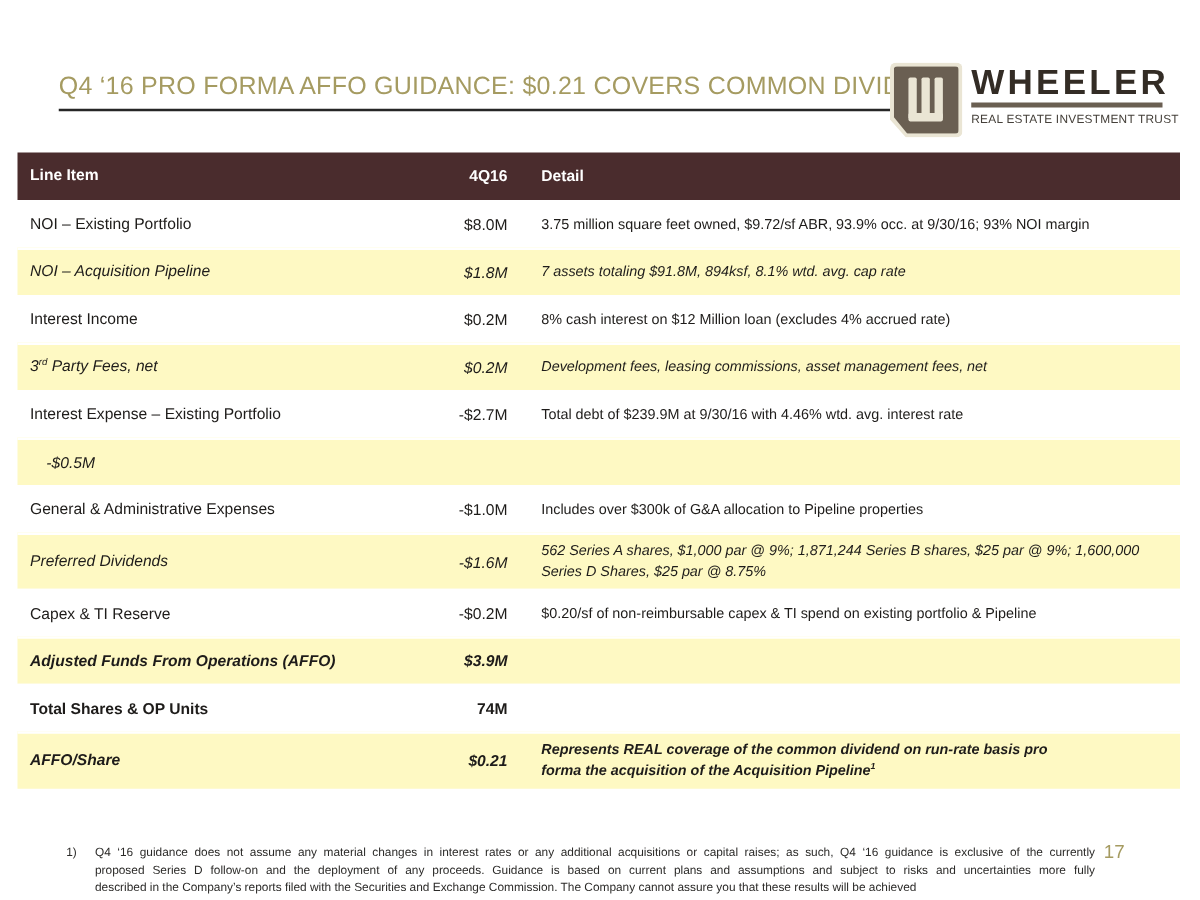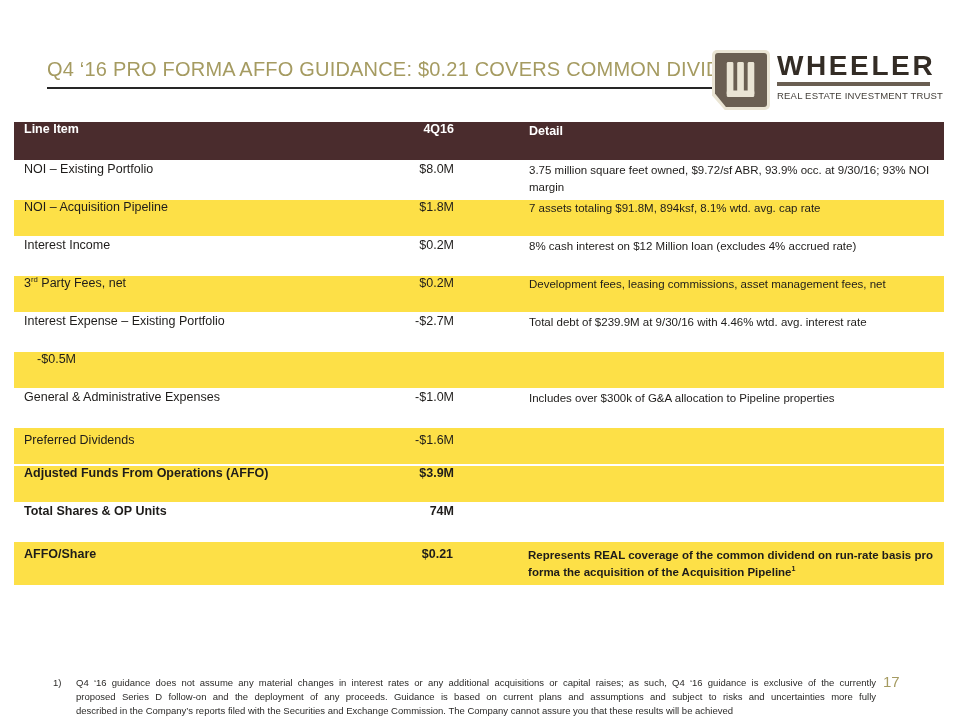--- a/index.html
+++ b/index.html
@@ -56,29 +56,29 @@
   }
   .wordmark-rule { width: 153px; height: 4px; background: #6a5f52; margin-top: 1px; }
   .tagline {
     margin-top: 4px;
     font-size: 9.5px; letter-spacing: 0.2px;
     color: #45403a; white-space: nowrap;
   }
 
   
   .affo-table { position: absolute; left: 14px; top: 122px; width: 930px; }
-  .t-row { display: flex; min-height: 38px; border-top: 2px solid #ffffff; gap: 48px; }
+  .t-row { display: flex; align-items: center; min-height: 38px; border-top: 2px solid #ffffff; }
   .t-row.header {
     border-top: none;
     background: #4a2c2d;
     color: #ffffff;
     font-weight: bold;
     min-height: 38px;
   }
-  .t-row.shaded { background: #fde047; }
+  .t-row.shaded { background: #fef9c3; font-style: italic; }
   .t-row.bold .c-label, .t-row.bold .c-value, .t-row.bold .c-detail { font-weight: bold; }
   .t-row.tall { padding: 5px 0; }
   .c-label { width: 330px; padding-left: 10px; font-size: 12.5px; line-height: 1.25; }
   .c-value { width: 62px; text-align: right; font-size: 12.5px; }
   .c-detail { flex: 1; padding-left: 27px; padding-right: 11px; font-size: 11.5px; line-height: 1.45; }
   .t-row.header .c-label, .t-row.header .c-value { font-size: 12.5px; }
   .t-row.header .c-detail { font-size: 12.5px; }
   sup { font-size: 0.62em; vertical-align: super; line-height: 0; }
   .detail-line { display: block; white-space: nowrap; }
 
@@ -167,22 +167,31 @@
 
   <div class="t-row">
     <div class="c-label">General &amp; Administrative Expenses</div>
     <div class="c-value">-$1.0M</div>
     <div class="c-detail">Includes over $300k of G&amp;A allocation to Pipeline properties</div>
   </div>
 
   <div class="t-row shaded tall">
     <div class="c-label">Preferred Dividends</div>
     <div class="c-value">-$1.6M</div>
-  </div>
-
+    <div class="c-detail">
+      <span class="detail-line">562 Series A shares, $1,000 par @ 9%; 1,871,244 Series B shares, $25 par @ 9%; 1,600,000</span>
+      <span class="detail-line">Series D Shares, $25 par @ 8.75%</span>
+    </div>
+  </div>
+
+  <div class="t-row">
+    <div class="c-label">Capex &amp; TI Reserve</div>
+    <div class="c-value">-$0.2M</div>
+    <div class="c-detail">$0.20/sf of non-reimbursable capex &amp; TI spend on existing portfolio &amp; Pipeline</div>
+  </div>
 
   <div class="t-row shaded bold">
     <div class="c-label">Adjusted Funds From Operations (AFFO)</div>
     <div class="c-value">$3.9M</div>
     <div class="c-detail"></div>
   </div>
 
   <div class="t-row bold">
     <div class="c-label">Total Shares &amp; OP Units</div>
     <div class="c-value">74M</div>

